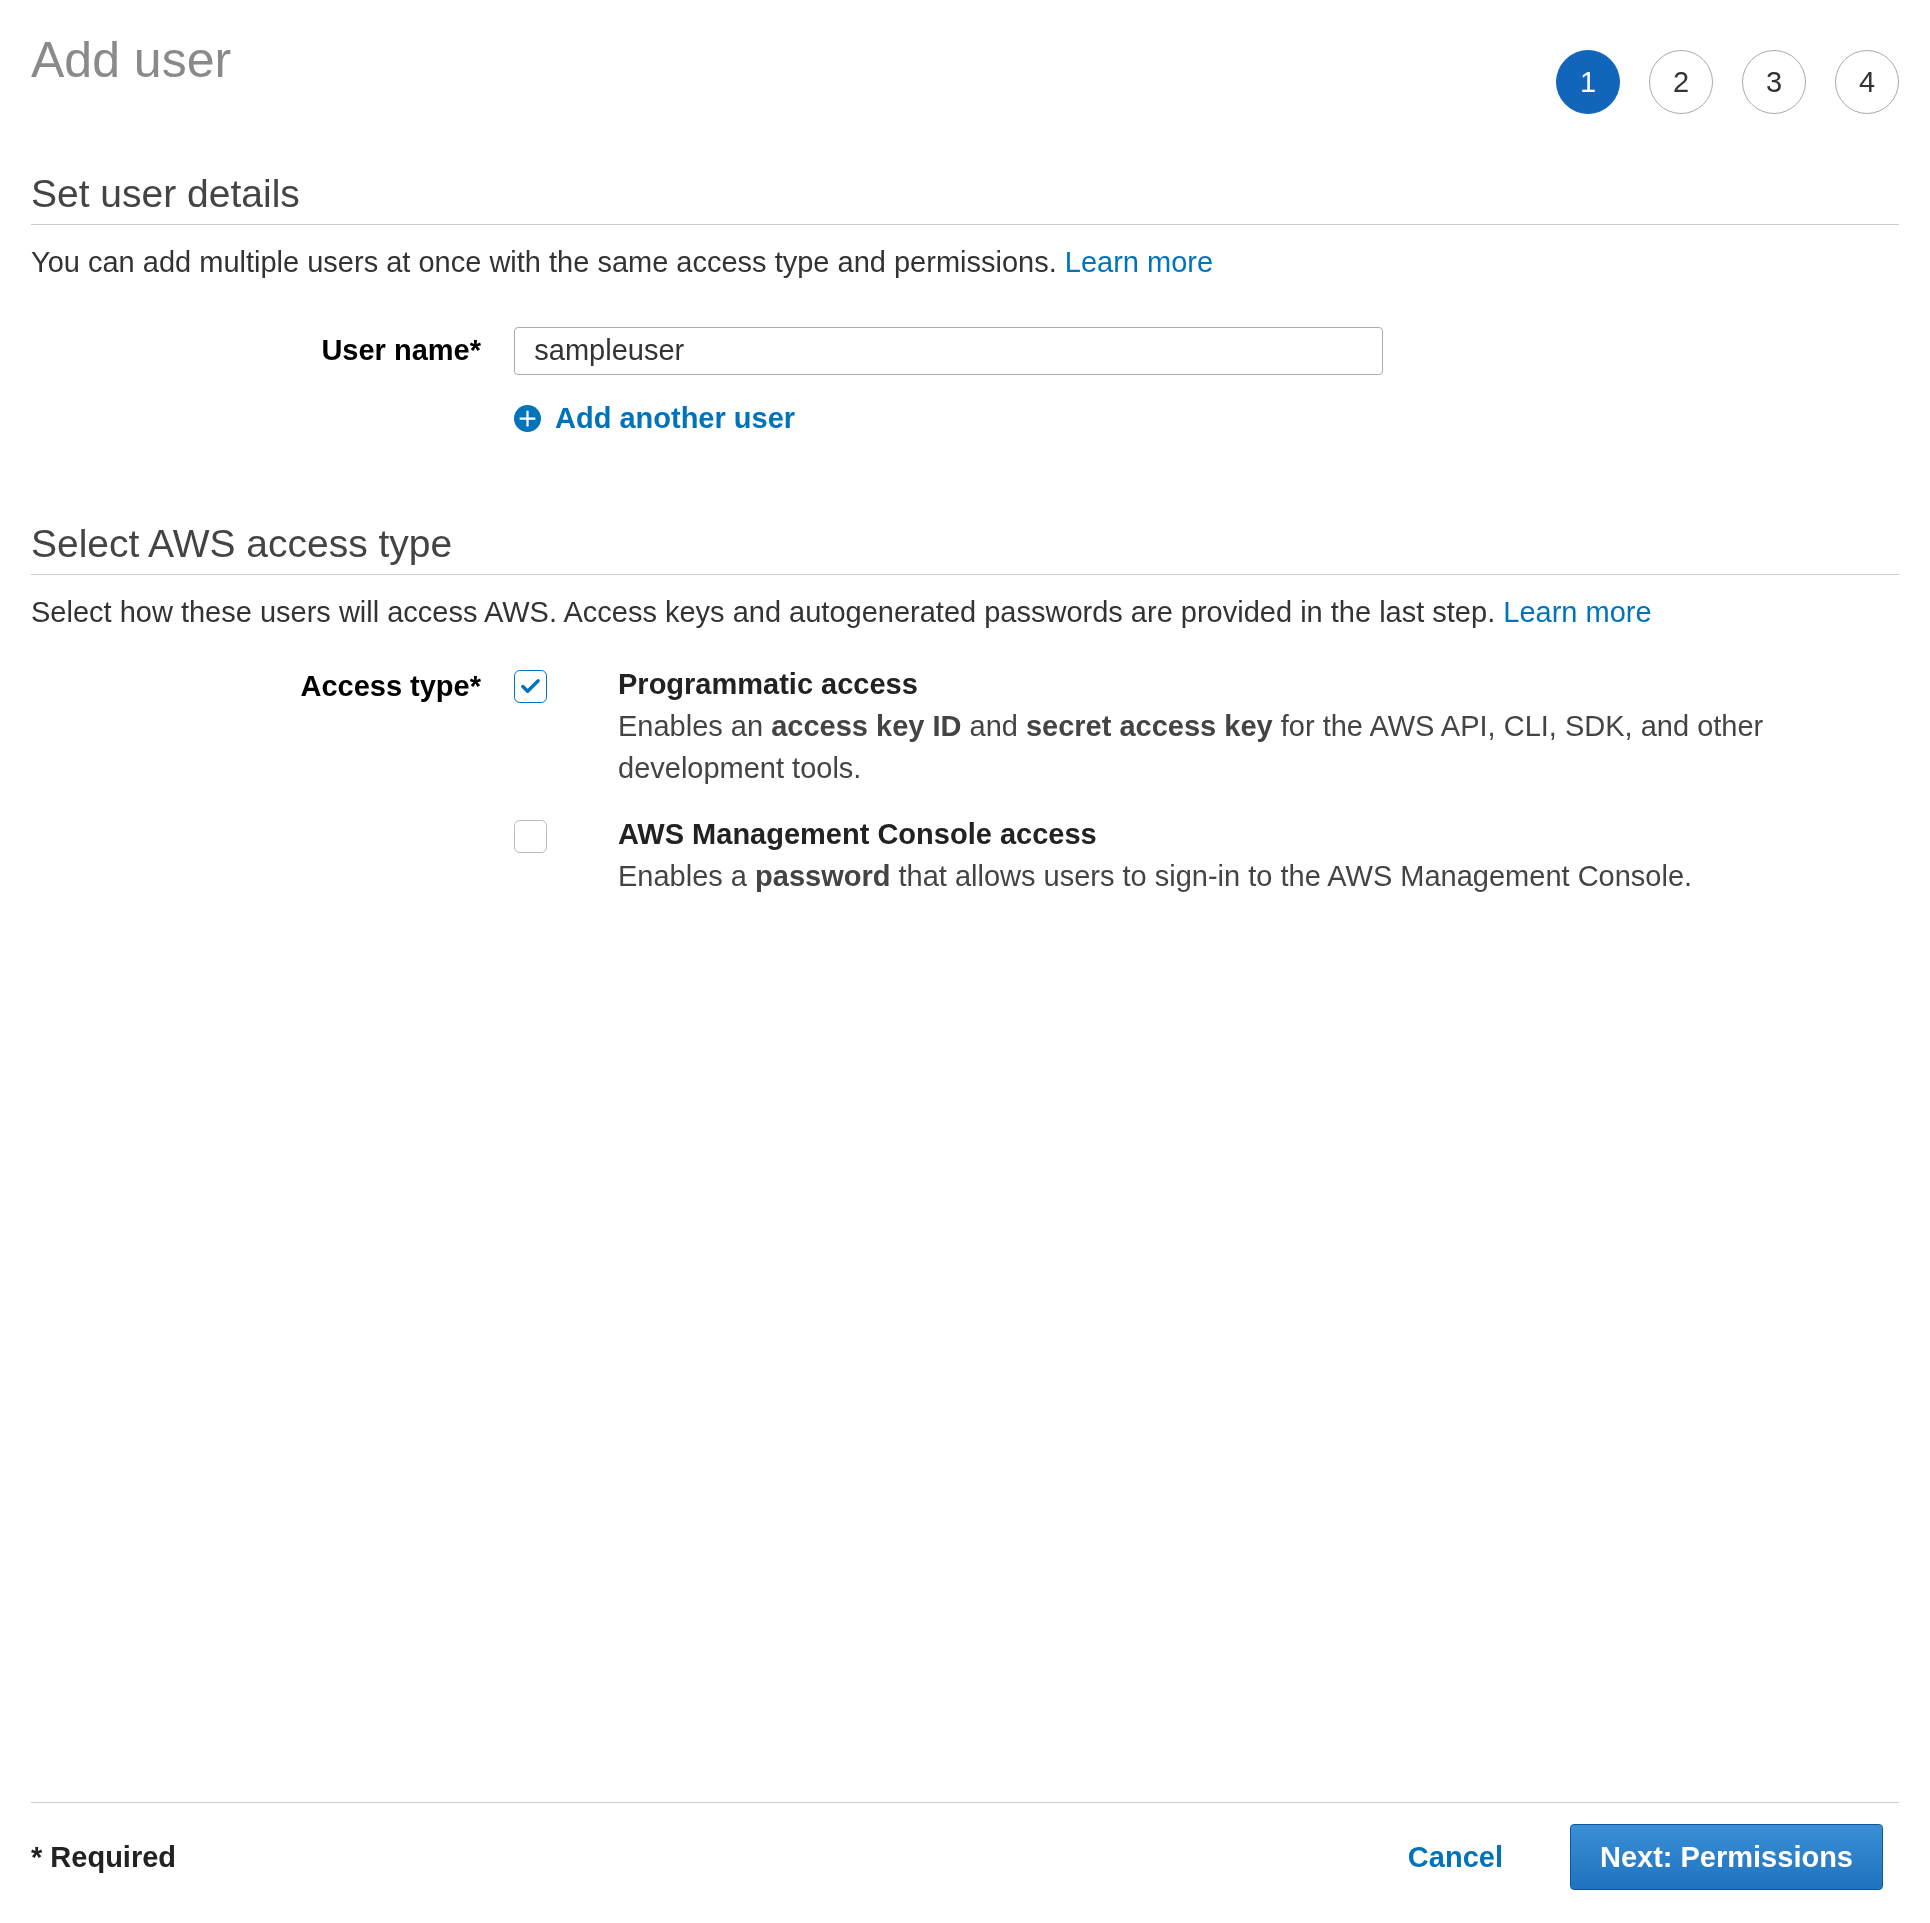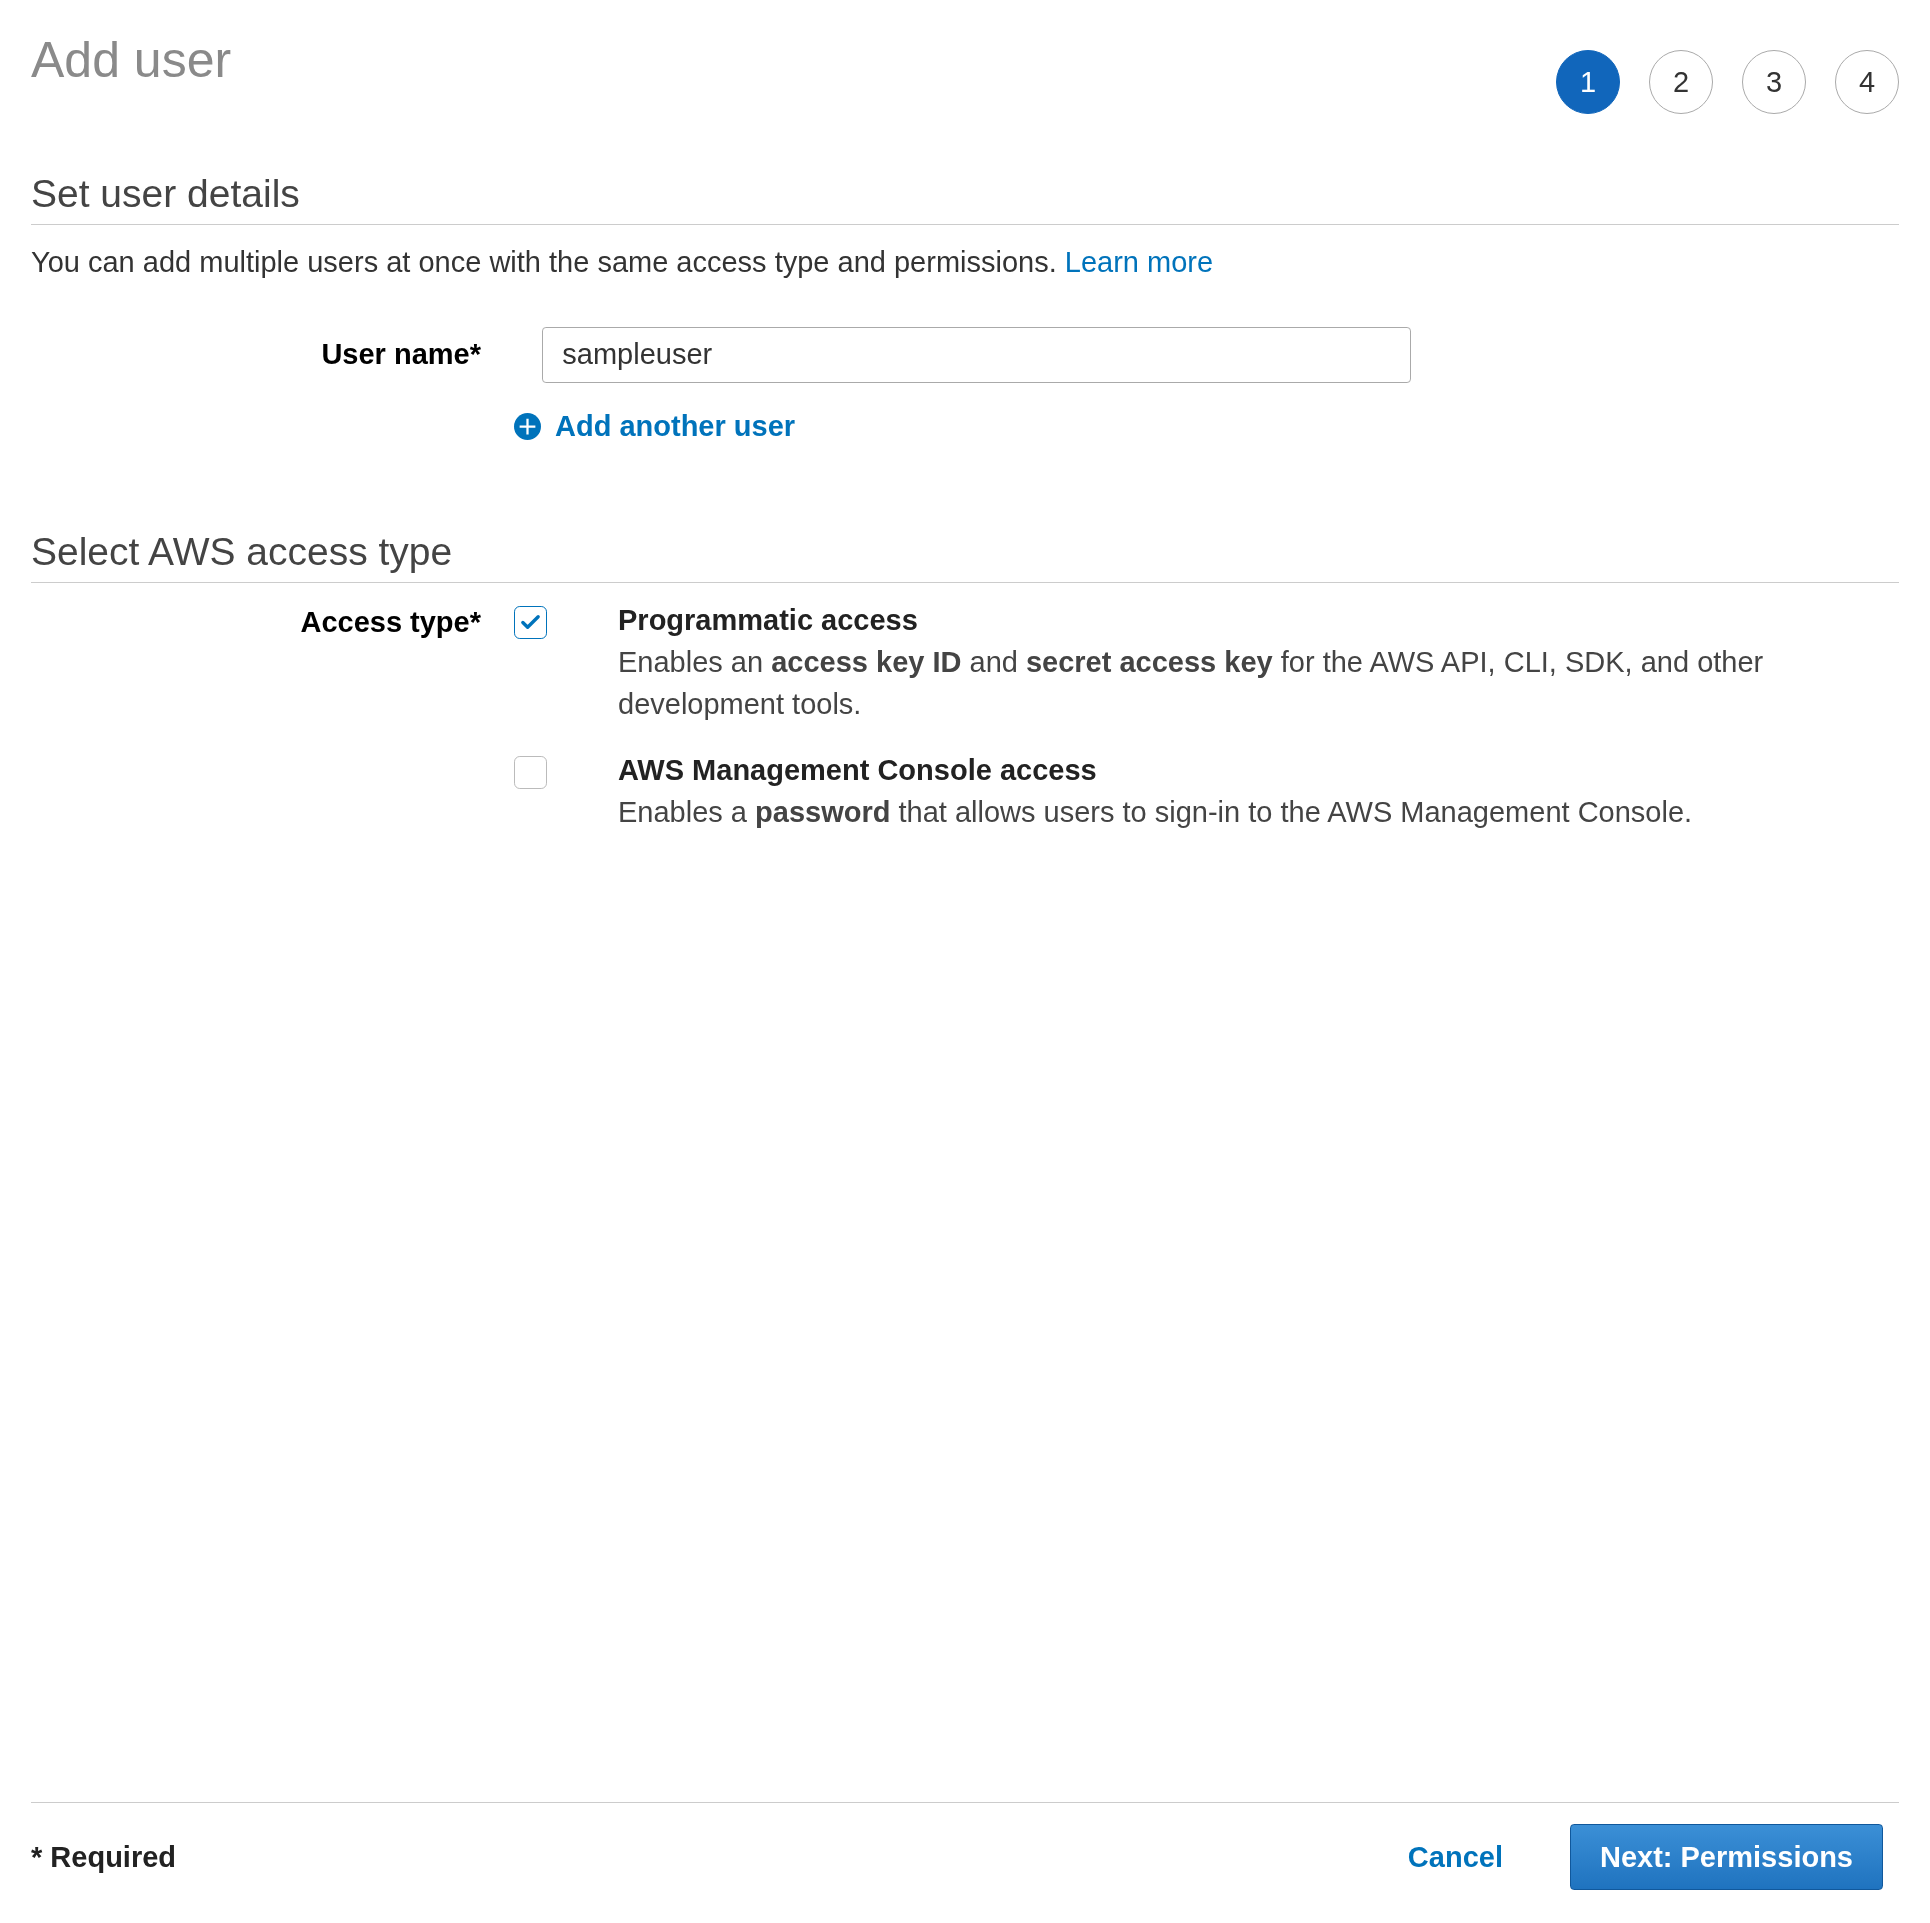--- a/index.html
+++ b/index.html
@@ -86,27 +86,26 @@
     font-size: 29px;
     color: #000;
   }
   .form-control-col {
     flex: 1;
     display: flex;
     align-items: flex-start;
   }
   input[type=text].text-input {
     width: 869px;
-    height: 56px;
+    height: 48px;
     font-size: 29px;
     padding: 5.8px 19.3px;
     border: 1px solid #aaa;
     border-radius: 3.9px;
     color: #333;
-    margin-left: 28px;
   }
   .add-another-row {
     display: flex;
     align-items: center;
     margin-left: 483px;
     gap: 14px;
     color: #0073bb;
     font-weight: 700;
     font-size: 29px;
     cursor: pointer;
@@ -235,20 +234,23 @@
     <span class="plus-icon">
       <svg viewBox="0 0 24 24">
           <path d="M11 5h2v14h-2z M5 11h14v2H5z" fill="#fff"></path>
         </svg>
     </span>
     <span>Add another user</span>
   </div>
 
   <h2 class="section-title">Select AWS access type</h2>
   <hr class="section-rule">
+  <p class="section-desc" style="margin-bottom:39px;">
+    <span>Select how these users will access AWS. Access keys and autogenerated passwords are provided in the last step. </span><span class="link">Learn more</span>
+  </p>
 
   <div class="form-row" style="align-items:flex-start;">
     <div class="form-label-col" style="padding-top:1.9px;">Access type*</div>
     <div class="form-control-col" style="flex-direction:column;">
 
       <div class="access-row">
         <div class="cb-col">
           <div class="cb">
             <svg viewBox="0 0 24 24">
                 <path d="M4 12 l5 5 L20 6" stroke="#0073bb" stroke-width="3.5" fill="none" stroke-linecap="round" stroke-linejoin="round"></path>

